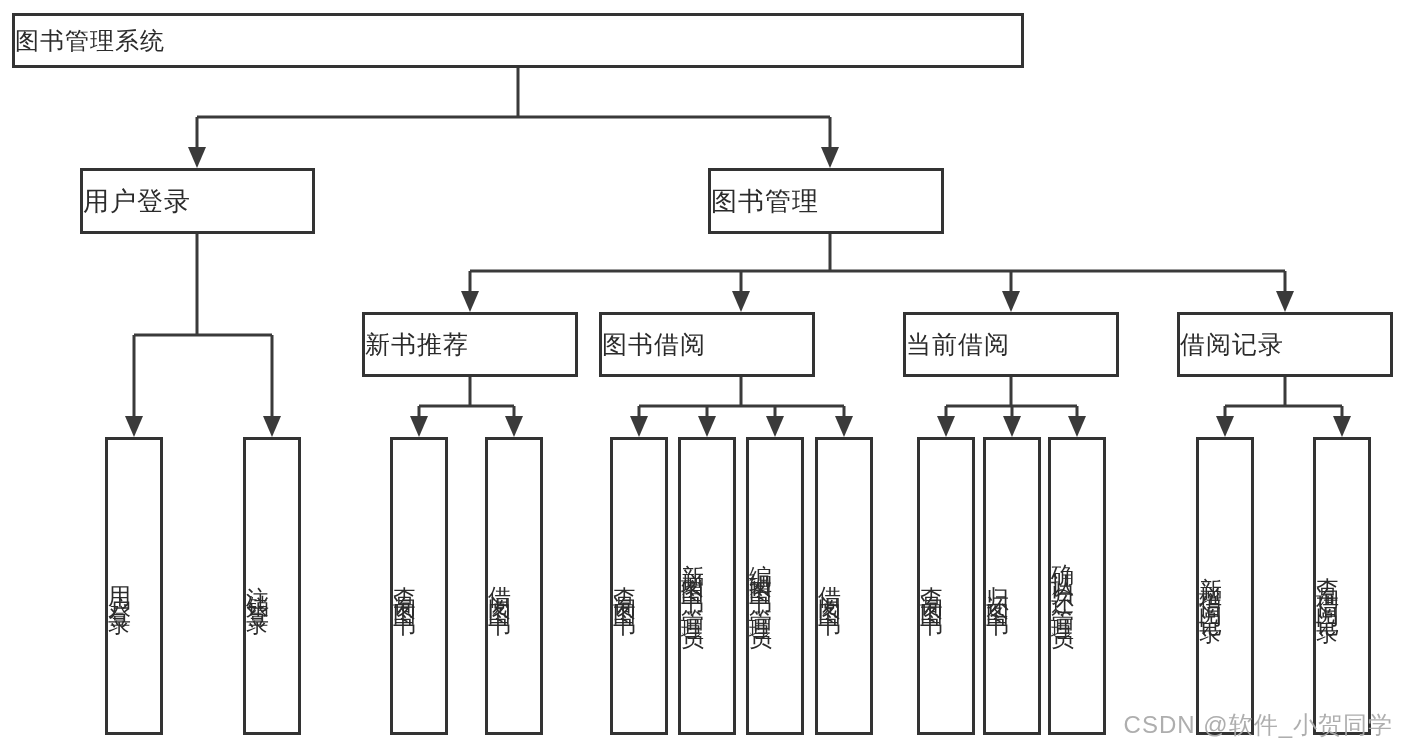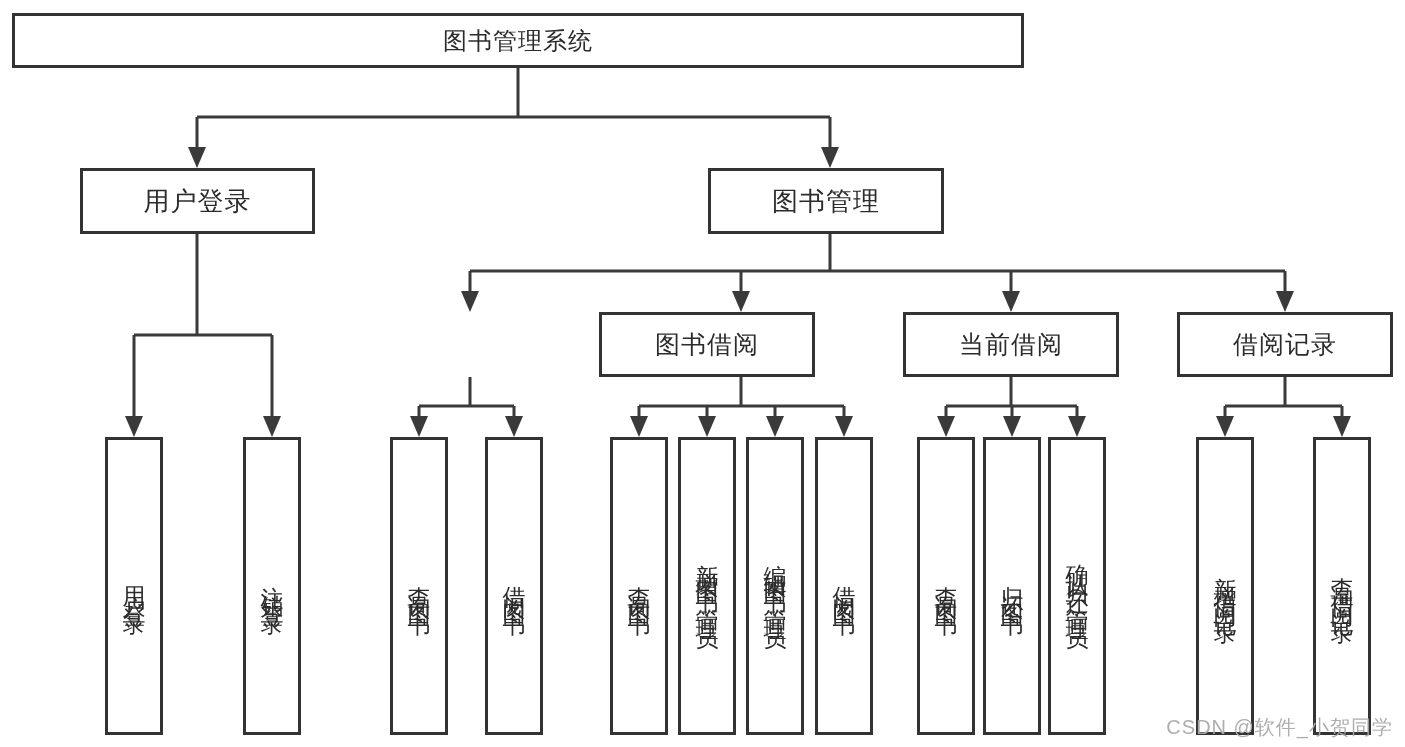--- a/index.html
+++ b/index.html
@@ -17,41 +17,40 @@
     left: 0; top: 0;
     width: 1405px; height: 747px;
   }
   .node {
     position: absolute;
     box-sizing: border-box;
     background: #ffffff;
     border: 3px solid #333333;
     display: flex;
     align-items: center;
-    justify-content: center;
     text-align: center;
   }
   .node-root  { left: 12px;  top: 13px;  width: 1012px; height: 55px; font-size: 24px; }
   .node-l2    { top: 168px;  height: 66px; font-size: 26px; }
   .node-l3    { top: 312px;  width: 216px; height: 65px; font-size: 25px; }
   .leaf       { top: 437px;  width: 58px;  height: 298px; }
   .leaf .vtext {
     writing-mode: vertical-rl;
     text-orientation: mixed;
     font-size: 23px;
     letter-spacing: 9px;
     line-height: 1;
     white-space: nowrap;
   }
   .label { letter-spacing: 1px; }
   .watermark {
     position: absolute;
     right: 12px;
     bottom: 6px;
-    font-size: 20px;
+    font-size: 24px;
     color: rgba(170, 170, 170, 0.95);
     letter-spacing: 1px;
     z-index: 5;
     pointer-events: none;
     margin-left: 10px;
   }
 </style>
 </head>
 <body>
 
@@ -101,20 +100,23 @@
     <span class="label">图书管理系统</span>
   </div>
 
   <div class="node node-l2" style="left:80px; width:235px;">
     <span class="label">用户登录</span>
   </div>
   <div class="node node-l2" style="left:708px; width:236px;">
     <span class="label">图书管理</span>
   </div>
 
+  <div class="node node-l3" style="left:362px;">
+    <span class="label">新书推荐</span>
+  </div>
   <div class="node node-l3" style="left:599px;">
     <span class="label">图书借阅</span>
   </div>
   <div class="node node-l3" style="left:903px;">
     <span class="label">当前借阅</span>
   </div>
   <div class="node node-l3" style="left:1177px;">
     <span class="label">借阅记录</span>
   </div>
 

